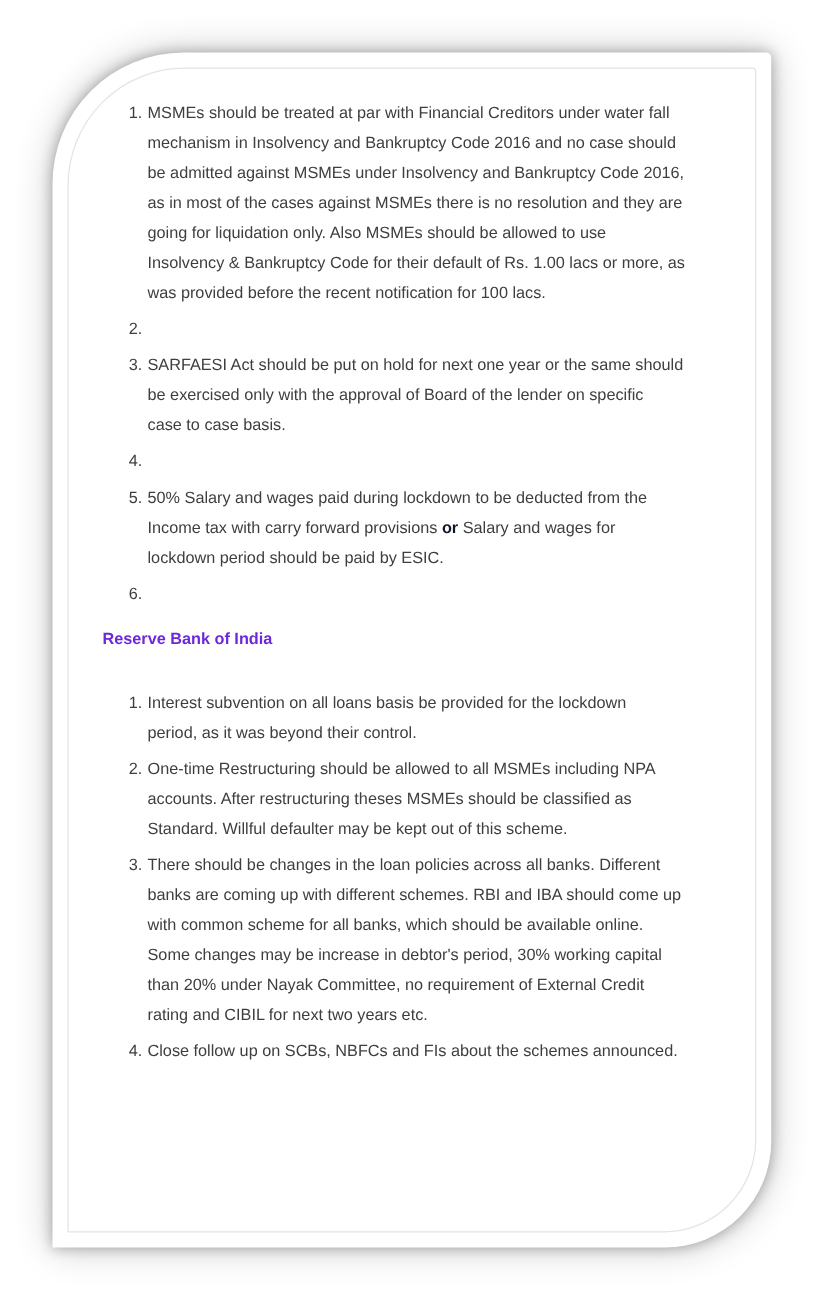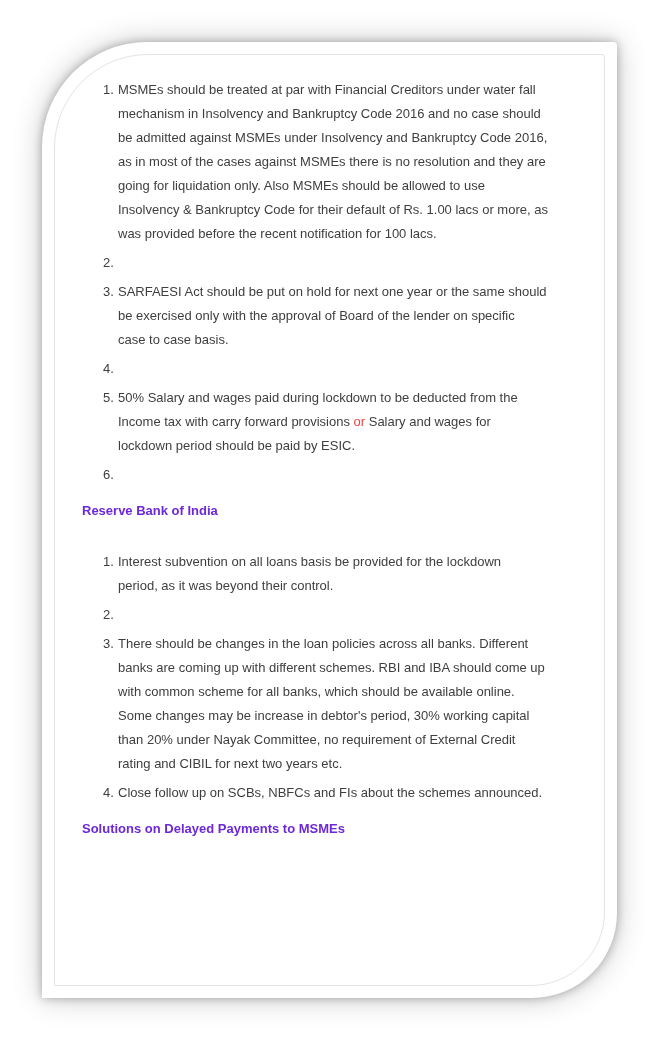--- a/index.html
+++ b/index.html
@@ -52,22 +52,22 @@
     flex: 0 0 auto;
     margin-left: 21px;
     width: 15px;
     white-space: pre;
   }
   .txt {
     flex: 0 1 auto;
     white-space: pre;
   }
   .txt .b {
-    font-weight: normal;
-    color: #ef4444;
+    font-weight: bold;
+    color: #0f172a;
   }
   .heading {
     font-weight: bold;
     color: #6d28d9;
     margin: 12px 0 27px 0;
     white-space: pre;
   }
 </style>
 </head>
 <body>
@@ -108,30 +108,32 @@
           <span class="num">6.</span>
         </div>
         <div class="heading">Reserve Bank of India</div>
         <div class="li">
           <span class="num">1.</span>
           <span class="txt"><span>Interest subvention on all loans basis be provided for the lockdown
 period, as it was beyond their control.</span></span>
         </div>
         <div class="li">
           <span class="num">2.</span>
+          <span class="txt"><span>One-time Restructuring should be allowed to all MSMEs including NPA
+accounts. After restructuring theses MSMEs should be classified as
+Standard. Willful defaulter may be kept out of this scheme.</span></span>
         </div>
         <div class="li">
           <span class="num">3.</span>
           <span class="txt"><span>There should be changes in the loan policies across all banks. Different
 banks are coming up with different schemes. RBI and IBA should come up
 with common scheme for all banks, which should be available online.
 Some changes may be increase in debtor's period, 30% working capital
 than 20% under Nayak Committee, no requirement of External Credit
 rating and CIBIL for next two years etc.</span></span>
         </div>
         <div class="li">
           <span class="num">4.</span>
           <span class="txt"><span>Close follow up on SCBs, NBFCs and FIs about the schemes announced.</span></span>
         </div>
-        <div class="heading">Solutions on Delayed Payments to MSMEs</div>
       </div>
   </div>
 </div>
 
 </body></html>

